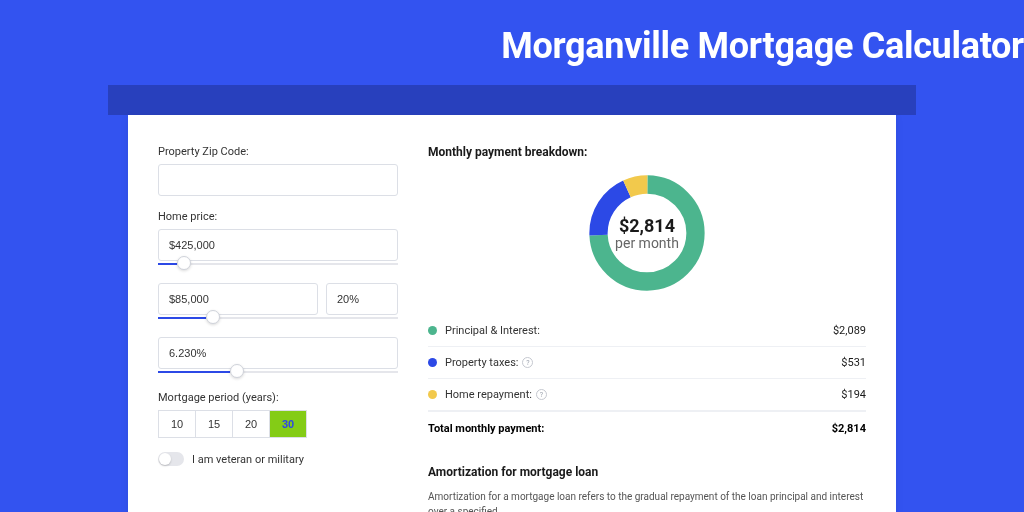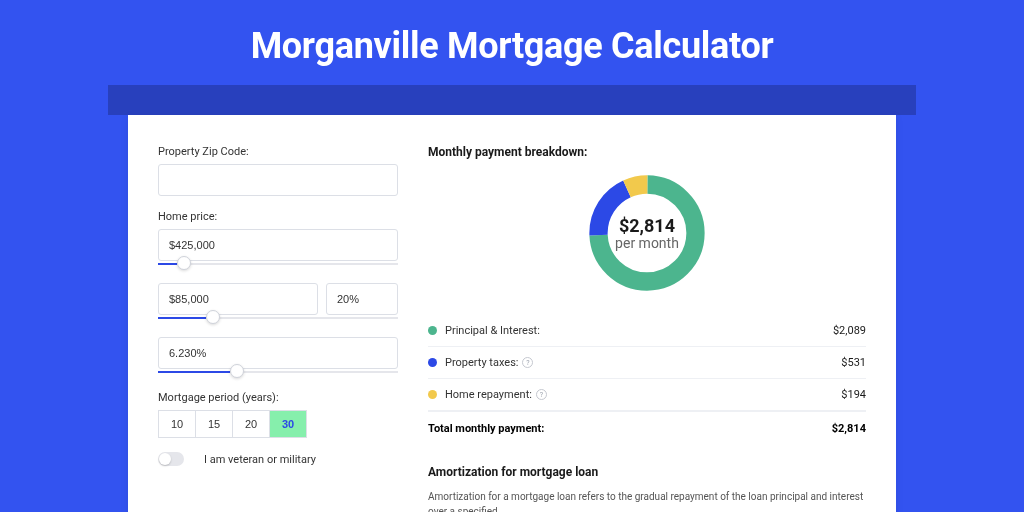--- a/index.html
+++ b/index.html
@@ -4,21 +4,21 @@
 <style>
 *{box-sizing:border-box;margin:0;padding:0;}
 body{
   font-family:-apple-system,BlinkMacSystemFont,"Segoe UI",Roboto,Arial,sans-serif;
   background:#3353f0;
   width:1024px;
   height:512px;
   overflow:hidden;
 }
 .hero-title{
-  text-align:center;
+  text-align:right;
   color:#fff;
   font-size:36px;
   font-weight:700;
   padding:25px 0 18px;
   letter-spacing:-0.3px;
 }
 .dark-bar{
   background:#2840bd;
   height:30px;
   margin:0 108px;
@@ -75,26 +75,26 @@
 .period-btn{
   width:38px;height:28px;
   background:#fff;
   border:1px solid #dcdfe6;
   font-size:11px;
   color:#333;
   cursor:pointer;
 }
 .period-btn + .period-btn{margin-left:-1px;}
 .period-btn.active{
-  background:#86efac;
+  background:#84cc16;
   color:#2c49e6;
   font-weight:600;
   position:relative;
 }
-.toggle-row{display:flex;align-items:center;gap:20px;margin-top:2px;}
+.toggle-row{display:flex;align-items:center;gap:8px;margin-top:2px;}
 .toggle{
   width:26px;height:14px;
   background:#e5e6eb;
   border-radius:7px;
   position:relative;
 }
 .toggle-knob{
   width:12px;height:12px;
   background:#fff;
   border-radius:50%;

